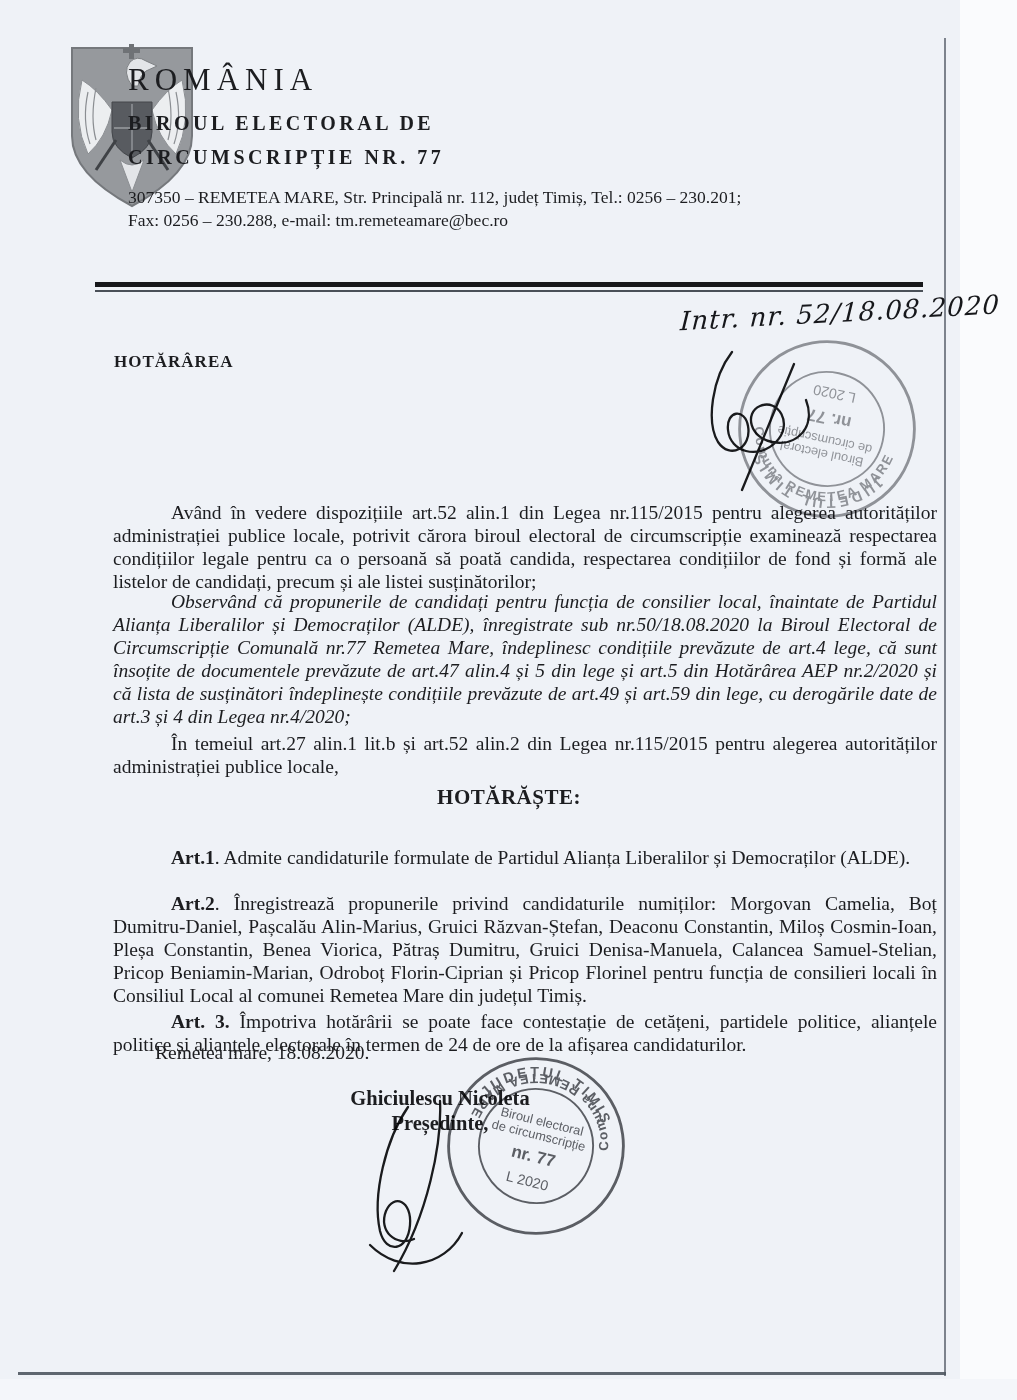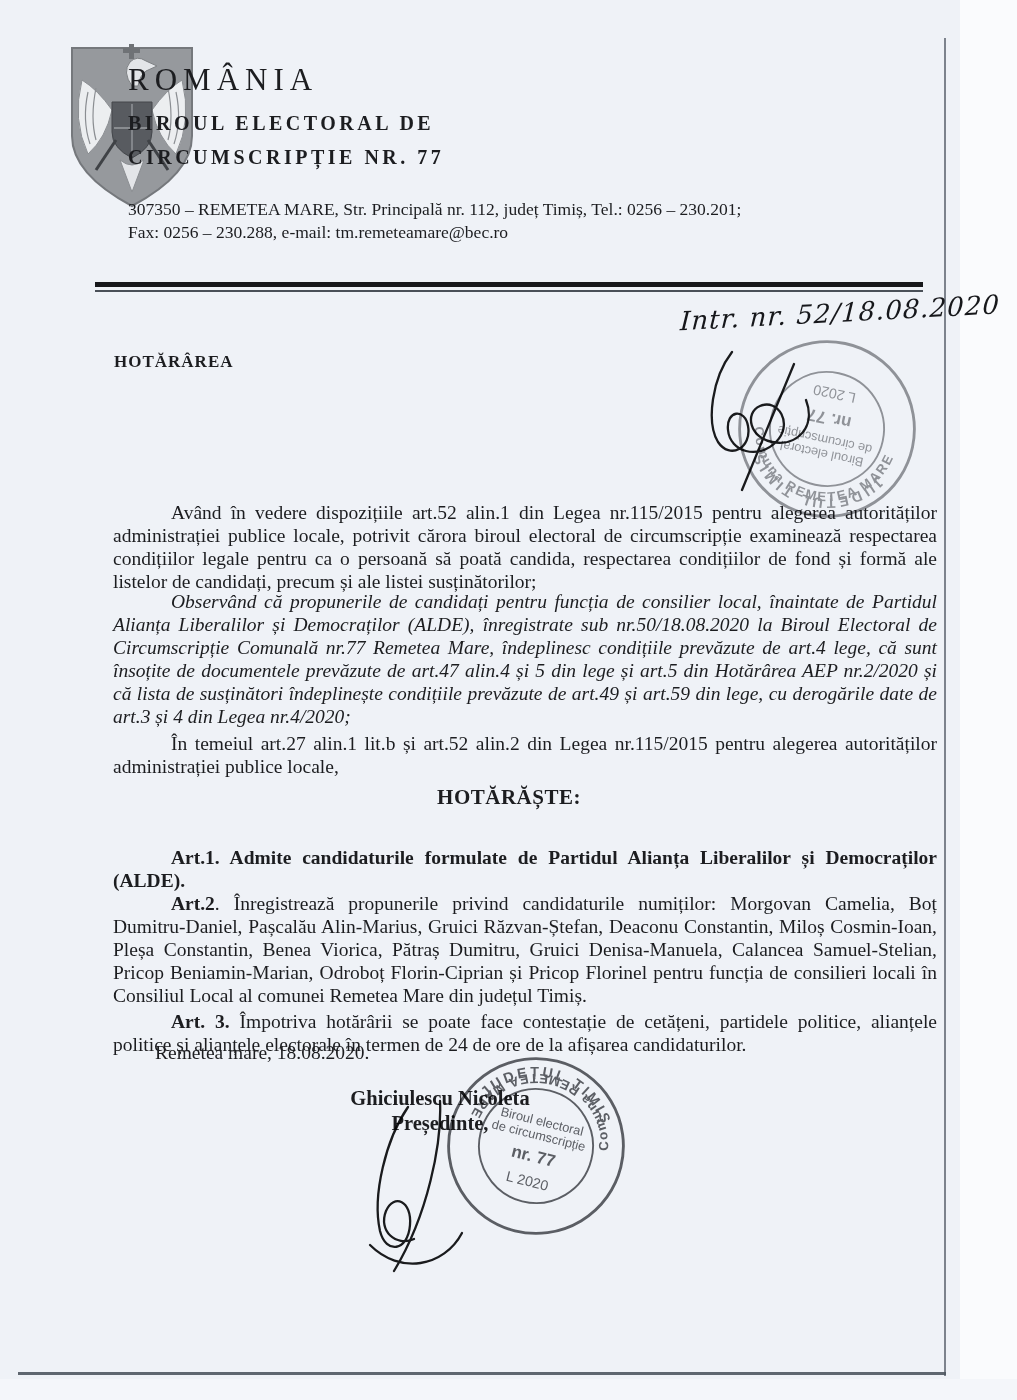--- a/index.html
+++ b/index.html
@@ -11,38 +11,38 @@
   .strip-right{left:960px;top:0;width:57px;height:1400px;background:#fafbfd;}
   .strip-bottom{left:0;top:1379px;width:1017px;height:21px;background:#f4f6fa;}
   .edge-v{left:944px;top:38px;width:2px;height:1338px;background:#68707a;opacity:.85;}
   .edge-h{left:18px;top:1372px;width:928px;height:3px;background:#4e565f;opacity:.9;}
 
   
   .coat{left:62px;top:40px;width:140px;height:172px;}
   .lh{left:128px;top:62px;width:760px;text-align:left;}
   .country{font-size:31px;letter-spacing:6px;}
   .bureau{margin-top:8px;font-weight:bold;font-size:20px;letter-spacing:3.5px;line-height:34px;}
-  .addr{margin-top:24px;font-size:17.5px;line-height:22.5px;}
+  .addr{margin-top:12px;font-size:17.5px;line-height:22.5px;}
 
   .rule{left:95px;top:282px;width:828px;height:3px;border-top:5px solid #17181b;border-bottom:2px solid #4a5058;}
 
   .intake{left:680px;top:298px;width:310px;font-family:"DejaVu Serif",serif;font-style:italic;
           font-size:26px;letter-spacing:1px;transform:rotate(-3deg) skewX(-6deg);color:#17181b;
           mix-blend-mode:multiply;white-space:nowrap;}
 
   .doc-title{left:114px;top:349px;width:824px;text-align:left;font-weight:bold;
              font-size:17px;line-height:26px;}
   .doc-title .t1{letter-spacing:1px;}
 
   
   .para{left:97px;width:824px;margin:16px;font-size:19.5px;line-height:23.1px;
         text-align:justify;text-indent:58px;}
   .p1{top:485px;} .p2{top:574px;font-style:italic;} .p3{top:716px;}
   .decide{left:97px;top:785px;width:824px;text-align:center;font-weight:bold;font-size:21px;letter-spacing:.5px;}
-  .a1{top:830px;font-weight:bold;} .a2{top:876px;} .a3{top:994px;}
+  .a1{top:830px;} .a2{top:876px;} .a3{top:994px;}
   .place{left:155px;top:1042px;font-size:19.5px;}
 
   .sigblock{left:320px;top:1086px;width:240px;text-align:center;font-weight:bold;
             font-size:20.5px;line-height:25px;}
 
   
   .stamp{width:190px;height:190px;mix-blend-mode:multiply;}
   .stamp-top{left:732px;top:334px;transform:rotate(192deg);opacity:.55;}
   .stamp-bottom{left:441px;top:1051px;transform:rotate(14deg);opacity:.85;}
   .stamp text{font-family:"Liberation Sans",sans-serif;fill:#45474c;}

